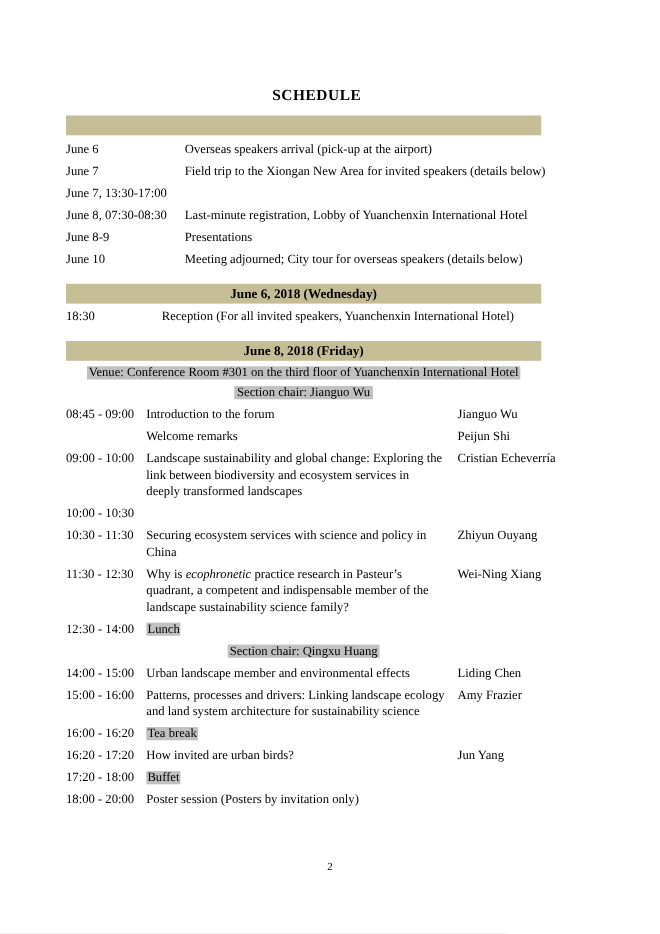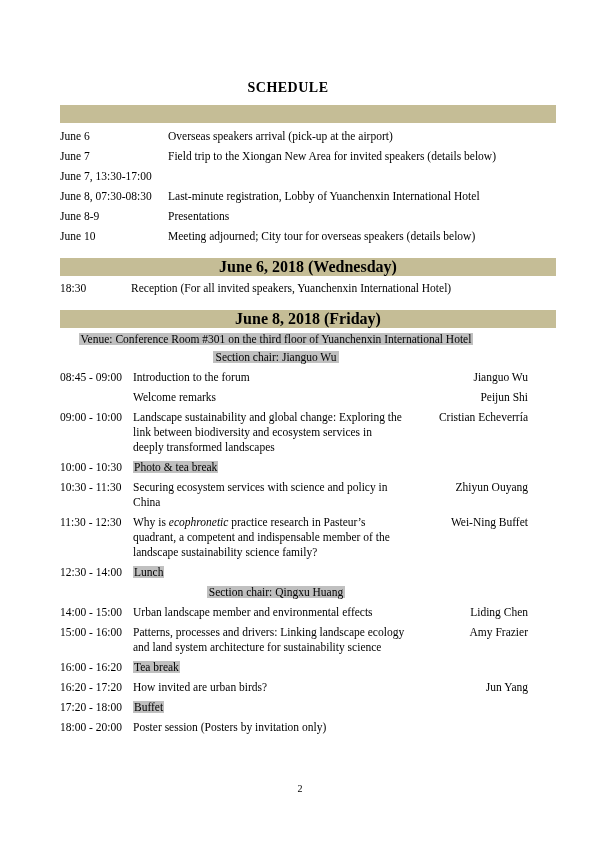--- a/index.html
+++ b/index.html
@@ -26,54 +26,54 @@
   .doc-title {
     font-size: 14px;
     font-weight: 700;
     line-height: 16px;
     letter-spacing: 0.5px;
     text-align: center;
     width: 456px;
     margin: 0 0 9px 0;
   }
   .bar {
-    width: 496px;
+    width: 432px;
     height: 18px;
     background: var(--bar);
     text-align: center;
     font-weight: 700;
-    font-size: 16px;
+    font-size: 12px;
     line-height: 18px;
   }
   .bar.top { margin-bottom: 6px; }
   .bar.june6 { margin-top: 14px; margin-bottom: 5px; }
   .bar.june8 { margin-top: 14px; margin-bottom: 4px; text-align: center; }
   .ov-row {
     display: grid;
     grid-template-columns: 108px 1fr;
     margin-bottom: 5px;
   }
-  .ov-row.narrow { grid-template-columns: 71px 1fr; }
+  .ov-row.narrow { grid-template-columns: 71px 1fr; gap: 16px; }
   .center-line {
     width: 432px;
     text-align: center;
   }
   .center-line.venue { margin-bottom: 3px; }
   .center-line.chair1 { margin-bottom: 5px; }
   .center-line.chair2 { margin-top: 2px; margin-bottom: 5px; }
   .center-line .hl-text {
     background: var(--hl);
     padding: 0 2px;
   }
   .sch-row {
     display: grid;
     grid-template-columns: 73px 272px 1fr;
     margin-bottom: 5px;
   }
-  .sch-row .speaker { margin-left: 11px; white-space: nowrap; text-align: right; }
+  .sch-row .speaker { margin-left: 11px; white-space: nowrap; }
   .sch-row .title em { font-style: italic; }
   .sch-row .title.hl > span,
   .sch-row .title.hl > em {
     background: var(--hl);
     padding: 0 1px;
   }
   .page-num {
     position: absolute;
     left: 0;
     right: 0;
@@ -163,34 +163,33 @@
       </div>
 
       <div class="sch-row">
         <span class="time">09:00 - 10:00</span>
         <span class="title"><span>Landscape sustainability and global change: Exploring the link between biodiversity and ecosystem services in deeply transformed landscapes</span></span>
         <span class="speaker">Cristian Echeverría</span>
       </div>
 
       <div class="sch-row">
         <span class="time">10:00 - 10:30</span>
-        <span class="title hl"><span>Photo &amp; tea break</span></span>
         <span class="speaker"></span>
       </div>
 
       <div class="sch-row">
         <span class="time">10:30 - 11:30</span>
         <span class="title"><span>Securing ecosystem services with science and policy in China</span></span>
         <span class="speaker">Zhiyun Ouyang</span>
       </div>
 
       <div class="sch-row">
         <span class="time">11:30 - 12:30</span>
         <span class="title"><span>Why is </span><em>ecophronetic</em><span> practice research in Pasteur’s quadrant, a competent and indispensable member of the landscape sustainability science family?</span></span>
-        <span class="speaker">Wei-Ning Buffet</span>
+        <span class="speaker">Wei-Ning Xiang</span>
       </div>
 
       <div class="sch-row">
         <span class="time">12:30 - 14:00</span>
         <span class="title hl"><span>Lunch</span></span>
         <span class="speaker"></span>
       </div>
     </div>
 
   <div class="center-line chair2">

